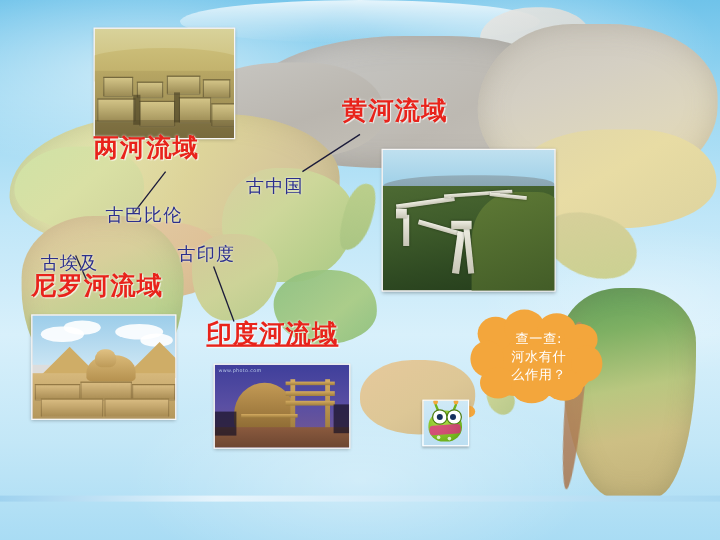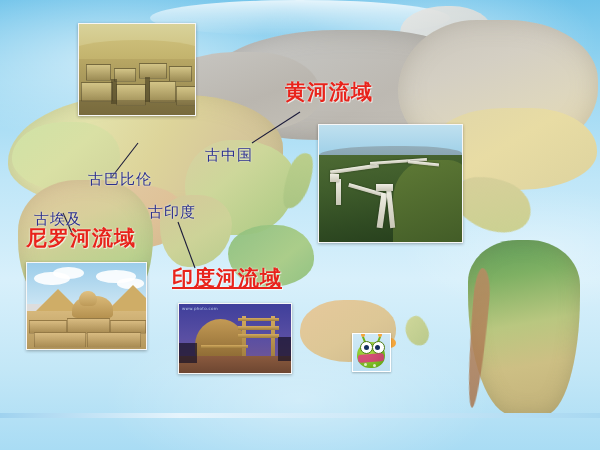--- a/index.html
+++ b/index.html
@@ -420,35 +420,53 @@
     <div class="gate" style="left:82%; top:18%; width:4%;  height:62%;"></div>
     <div class="gate" style="left:53%; top:20%; width:36%; height:5%;"></div>
     <div class="gate" style="left:53%; top:32%; width:36%; height:5%;"></div>
     <div class="gate" style="left:53%; top:44%; width:36%; height:5%;"></div>
     <div class="gate" style="left:20%; top:60%; width:42%; height:4%;"></div>
     <div class="ground"></div>
     <div class="dark" style="left:0%;  top:56%; width:16%; height:30%;"></div>
     <div class="dark" style="left:88%; top:48%; width:12%; height:34%;"></div>
   </div>
 
+  <div class="label label-red" style="left:78px; top:113px;">两河流域</div>
 
   <div class="label label-red" style="left:285px; top:82px;text-align:right;">黄河流域</div>
 
   <div class="label label-red" style="left:26px; top:228px;text-align:center;">尼罗河流域</div>
 
   <div class="label label-red" style="left:172px; top:268px;text-decoration:underline;">印度河流域</div>
 
   <div class="label label-blue" style="left:88px; top:172px;">古巴比伦</div>
 
   <div class="label label-blue" style="left:205px; top:148px;">古中国</div>
 
   <div class="label label-blue" style="left:34px; top:212px;">古埃及</div>
 
   <div class="label label-blue" style="left:148px; top:205px;">古印度</div>
 
+  <div id="thought-bubble">
+    <div class="bubble-core"></div>
+    <div class="cloud-blob" style="left:6px;  top:6px;  width:30px; height:28px;"></div>
+    <div class="cloud-blob" style="left:28px; top:0px;  width:34px; height:30px;"></div>
+    <div class="cloud-blob" style="left:56px; top:3px;  width:32px; height:28px;"></div>
+    <div class="cloud-blob" style="left:78px; top:12px; width:28px; height:26px;"></div>
+    <div class="cloud-blob" style="left:0px;  top:26px; width:28px; height:30px;"></div>
+    <div class="cloud-blob" style="left:84px; top:30px; width:26px; height:30px;"></div>
+    <div class="cloud-blob" style="left:8px;  top:48px; width:30px; height:26px;"></div>
+    <div class="cloud-blob" style="left:34px; top:52px; width:34px; height:26px;"></div>
+    <div class="cloud-blob" style="left:62px; top:50px; width:32px; height:26px;"></div>
+    <div class="bubble-text">
+      <div>查一查:</div>
+      <div>河水有什</div>
+      <div>么作用？</div>
+    </div>
+  </div>
   <div class="tail-dot" style="left:384px; top:338px; width:12px; height:10px;"></div>
   <div class="tail-dot" style="left:378px; top:350px; width:8px; height:7px;"></div>
   <div class="tail-dot" style="left:373px; top:359px; width:5px; height:5px;"></div>
 
   <div id="frog-mascot">
     <div class="antenna" style="left:10px; transform:rotate(-22deg);"></div>
     <div class="antenna" style="left:25px; transform:rotate(22deg);"></div>
     <div class="antenna-tip" style="left:8px;"></div>
     <div class="antenna-tip" style="left:25px;"></div>
     <div class="body"></div>

